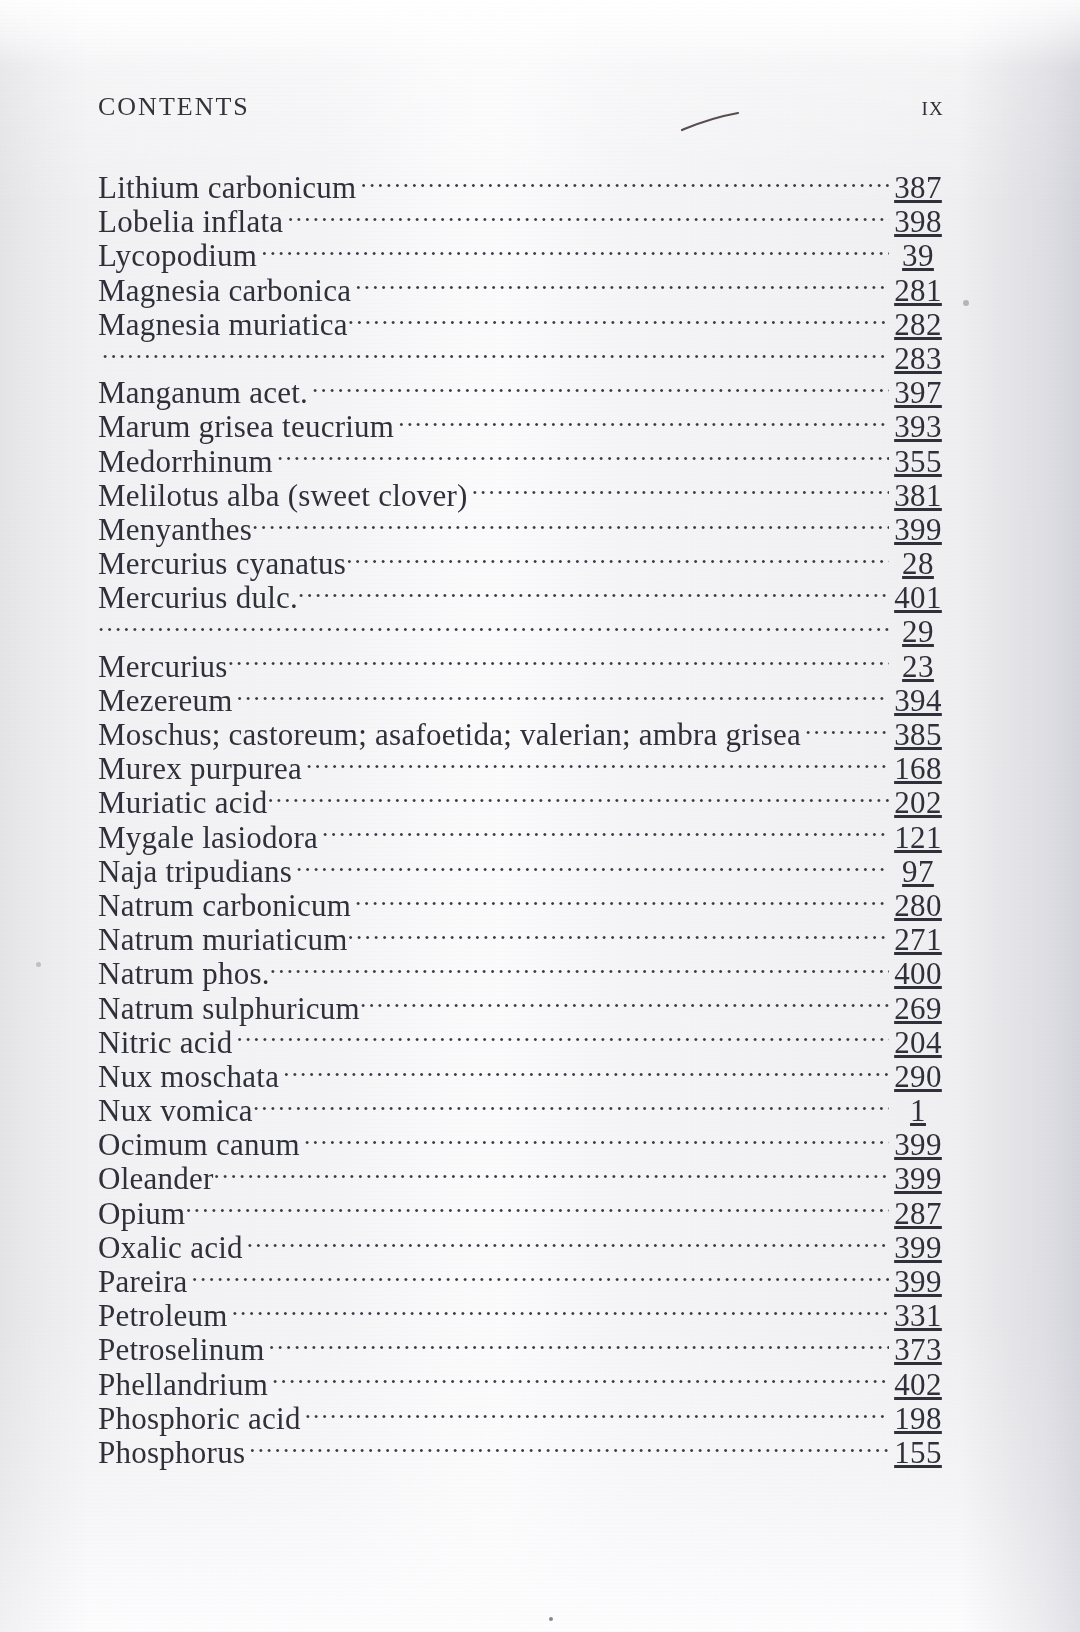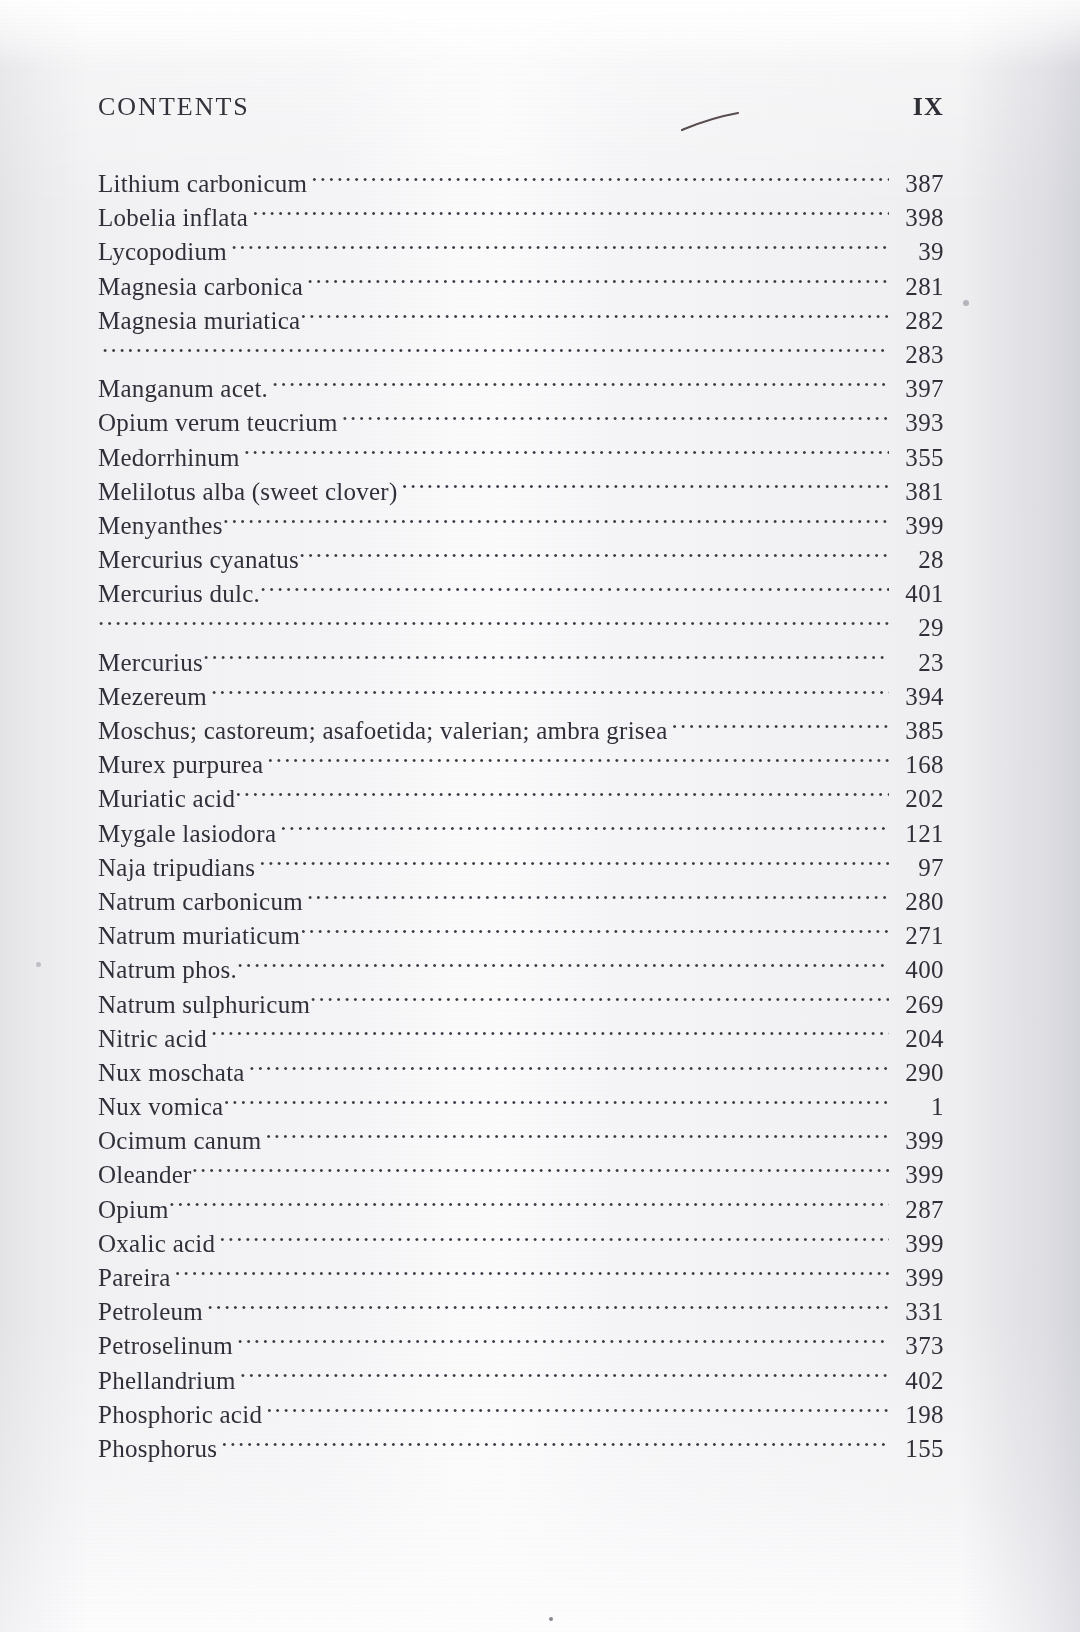--- a/index.html
+++ b/index.html
@@ -98,23 +98,23 @@
     align-items: baseline;
     justify-content: space-between;
   }
   .header-title {
     font-size: 26px;
     letter-spacing: 2.0px;
     color: #33333b;
     font-weight: 400;
   }
   .header-folio {
-    font-size: 26px;
+    font-size: 19px;
     letter-spacing: 1.2px;
-    font-weight: 700;
+    font-weight: 400;
     color: #2e2e36;
   }
 
   
   .pen-mark {
     position: absolute;
     left: 680px;
     top: 108px;
     width: 62px;
     height: 26px;
@@ -125,21 +125,21 @@
   .toc {
     position: absolute;
     left: 98px;
     top: 167px;
     width: 846px;
   }
   .toc-row {
     display: flex;
     align-items: baseline;
     height: 34.2px;
-    font-size: 25px;
+    font-size: 31px;
     line-height: 34.2px;
     color: #30303a;
     white-space: nowrap;
   }
   .toc-title {
     flex: 0 0 auto;
     letter-spacing: 0.25px;
   }
   
   .toc-dots {
@@ -156,22 +156,23 @@
     font-size: 25px;
     color: #3a3a45;
     position: absolute;
     left: 0;
     bottom: 0.08em;
     white-space: nowrap;
   }
   .toc-page {
     flex: 0 0 auto;
     min-width: 52px;
-    text-align: right;
+    text-align: center;
     letter-spacing: 0.4px;
+    text-decoration: underline;
   }
   
   .toc-row.tight .toc-dots { margin-left: 0px; }
 
   
   .speck {
     position: absolute;
     left: 549px;
     top: 1617px;
     width: 4px;
@@ -248,21 +249,21 @@
         <div class="toc-row">
           <span class="toc-dots"></span>
           <span class="toc-page">283</span>
         </div>
         <div class="toc-row">
           <span class="toc-title">Manganum acet.</span>
           <span class="toc-dots"></span>
           <span class="toc-page">397</span>
         </div>
         <div class="toc-row">
-          <span class="toc-title">Opium verum teucrium</span>
+          <span class="toc-title">Marum grisea teucrium</span>
           <span class="toc-dots"></span>
           <span class="toc-page">393</span>
         </div>
         <div class="toc-row">
           <span class="toc-title">Medorrhinum</span>
           <span class="toc-dots"></span>
           <span class="toc-page">355</span>
         </div>
         <div class="toc-row">
           <span class="toc-title">Melilotus alba (sweet clover)</span>

